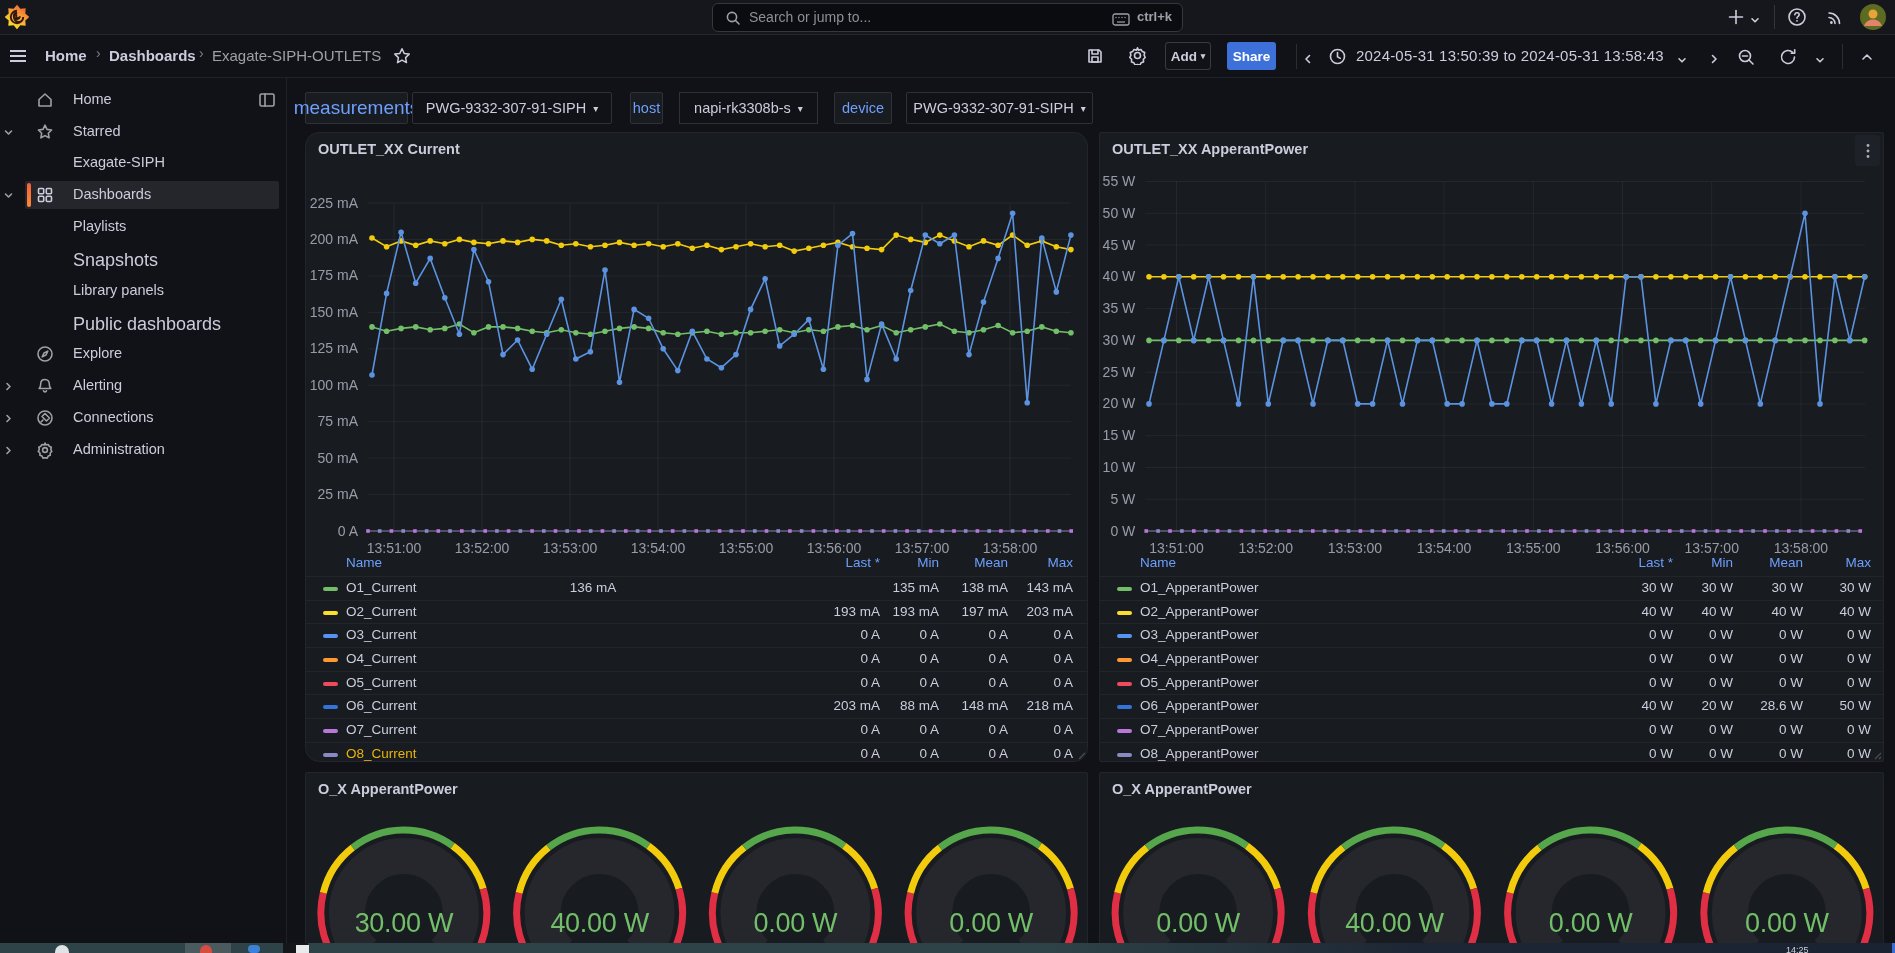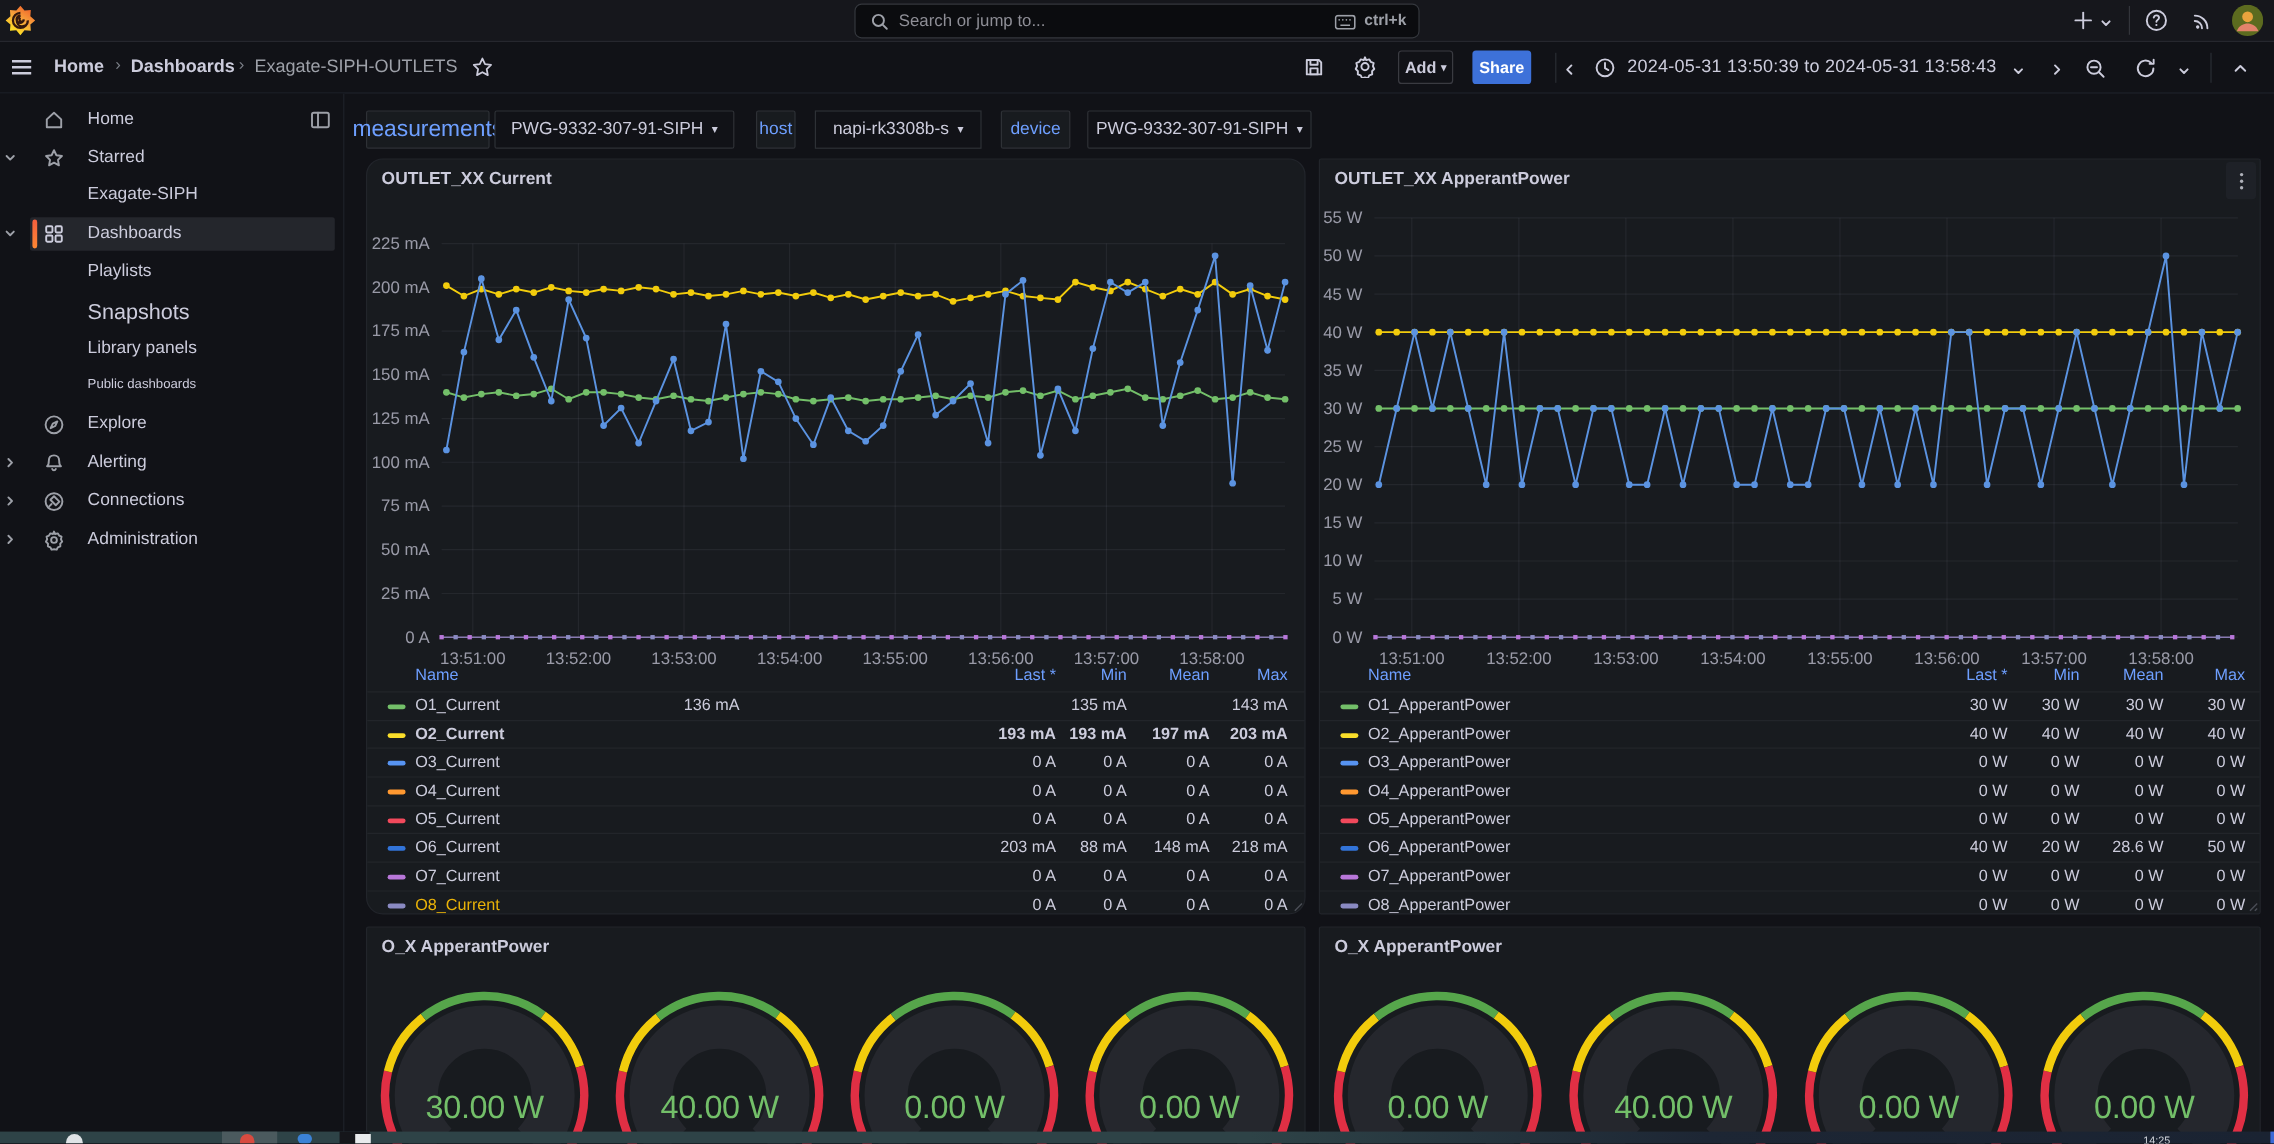--- a/index.html
+++ b/index.html
@@ -141,21 +141,21 @@
     <span style="position:absolute;left:36px;top:108px"><svg width="18" height="18" viewBox="0 0 18 18" style="">
         <rect x="2.5" y="2.5" width="5.2" height="5.2" rx="1" stroke="#ccccdc" stroke-width="1.6" fill="none"></rect>
         <rect x="10.3" y="2.5" width="5.2" height="5.2" rx="1" stroke="#ccccdc" stroke-width="1.6" fill="none"></rect>
         <rect x="2.5" y="10.3" width="5.2" height="5.2" rx="1" stroke="#ccccdc" stroke-width="1.6" fill="none"></rect>
         <rect x="10.3" y="10.3" width="5.2" height="5.2" rx="1" stroke="#ccccdc" stroke-width="1.6" fill="none"></rect>
       </svg></span>
     <span style="position:absolute;left:73px;top:107.5px;color:#ccccdc;font-size:14.5px;font-weight:500">Dashboards</span>
     <span style="position:absolute;left:73px;top:139.5px;color:#ccccdc;font-size:14.5px;font-weight:400">Playlists</span>
     <span style="position:absolute;left:73px;top:171.5px;color:#ccccdc;font-size:18px;font-weight:400">Snapshots</span>
     <span style="position:absolute;left:73px;top:203.5px;color:#ccccdc;font-size:14.5px;font-weight:400">Library panels</span>
-    <span style="position:absolute;left:73px;top:235.5px;color:#ccccdc;font-size:11px;font-weight:400">Public dashboards</span>
+    <span style="position:absolute;left:73px;top:235.5px;color:#ccccdc;font-size:18px;font-weight:400">Public dashboards</span>
     <span style="position:absolute;left:36px;top:267px"><svg width="18" height="18" viewBox="0 0 18 18" style="">
         <circle cx="9" cy="9" r="7" stroke="#9DA0A8" stroke-width="1.6" fill="none" stroke-linecap="round" stroke-linejoin="round"></circle>
         <path d="M11.8 6.2 L10 10 L6.2 11.8 L8 8z" stroke="#9DA0A8" stroke-width="1.6" fill="none" stroke-linecap="round" stroke-linejoin="round"></path>
       </svg></span>
     <span style="position:absolute;left:73px;top:266.5px;color:#ccccdc;font-size:14.5px;font-weight:500">Explore</span>
     <span style="position:absolute;left:3px;top:300px"><svg width="11" height="11" viewBox="0 0 11 11" style="">
         <path d="M4 2.5 L7 5.5 L4 8.5" stroke="#9DA0A8" stroke-width="1.6" fill="none" stroke-linecap="round" stroke-linejoin="round"></path>
       </svg></span>
     <span style="position:absolute;left:36px;top:299px"><svg width="18" height="18" viewBox="0 0 18 18" style="">
         <path d="M9 2.5c-2.8 0-4.3 2-4.3 4.5 0 3.5-1.5 4.5-1.5 4.5h11.6s-1.5-1-1.5-4.5C13.3 4.5 11.8 2.5 9 2.5z" stroke="#9DA0A8" stroke-width="1.6" fill="none" stroke-linecap="round" stroke-linejoin="round"></path>
@@ -444,23 +444,24 @@
         <span style="position:absolute;left:0;width:574px;top:3px;color:#6E9FFF;text-align:right;display:inline-block;font-weight:500">Last *</span>
         <span style="position:absolute;left:0;width:633px;top:3px;color:#6E9FFF;text-align:right;display:inline-block;font-weight:500">Min</span>
         <span style="position:absolute;left:0;width:702px;top:3px;color:#6E9FFF;text-align:right;display:inline-block;font-weight:500">Mean</span>
         <span style="position:absolute;left:0;width:767px;top:3px;color:#6E9FFF;text-align:right;display:inline-block;font-weight:500">Max</span>
       </div>
       <div style="position:relative;height:23.7px;box-sizing:border-box;border-top:1px solid rgba(204,204,220,0.06);">
         <span style="position:absolute;left:17px;top:10px;width:15px;height:4px;border-radius:2px;background:#73BF69"></span>
         <span style="position:absolute;left:40px;top:3px;color:#ccccdc">O1_Current</span>
         <span style="position:absolute;left:0;width:574px;top:3px;color:#ccccdc;text-align:center;display:inline-block">136 mA</span>
         <span style="position:absolute;left:0;width:633px;top:3px;color:#ccccdc;text-align:right;display:inline-block">135 mA</span>
+        <span style="position:absolute;left:0;width:702px;top:3px;color:#ccccdc;text-align:right;display:inline-block">138 mA</span>
         <span style="position:absolute;left:0;width:767px;top:3px;color:#ccccdc;text-align:right;display:inline-block">143 mA</span>
       </div>
-      <div style="position:relative;height:23.7px;box-sizing:border-box;border-top:1px solid rgba(204,204,220,0.06);font-weight:bold;">
+      <div style="position:relative;height:23.7px;box-sizing:border-box;border-top:1px solid rgba(204,204,220,0.06);">
         <span style="position:absolute;left:17px;top:10px;width:15px;height:4px;border-radius:2px;background:#FADE2A"></span>
         <span style="position:absolute;left:40px;top:3px;color:#ccccdc">O2_Current</span>
         <span style="position:absolute;left:0;width:574px;top:3px;color:#ccccdc;text-align:right;display:inline-block">193 mA</span>
         <span style="position:absolute;left:0;width:633px;top:3px;color:#ccccdc;text-align:right;display:inline-block">193 mA</span>
         <span style="position:absolute;left:0;width:702px;top:3px;color:#ccccdc;text-align:right;display:inline-block">197 mA</span>
         <span style="position:absolute;left:0;width:767px;top:3px;color:#ccccdc;text-align:right;display:inline-block">203 mA</span>
       </div>
       <div style="position:relative;height:23.7px;box-sizing:border-box;border-top:1px solid rgba(204,204,220,0.06);">
         <span style="position:absolute;left:17px;top:10px;width:15px;height:4px;border-radius:2px;background:#5794F2"></span>
         <span style="position:absolute;left:40px;top:3px;color:#ccccdc">O3_Current</span>

